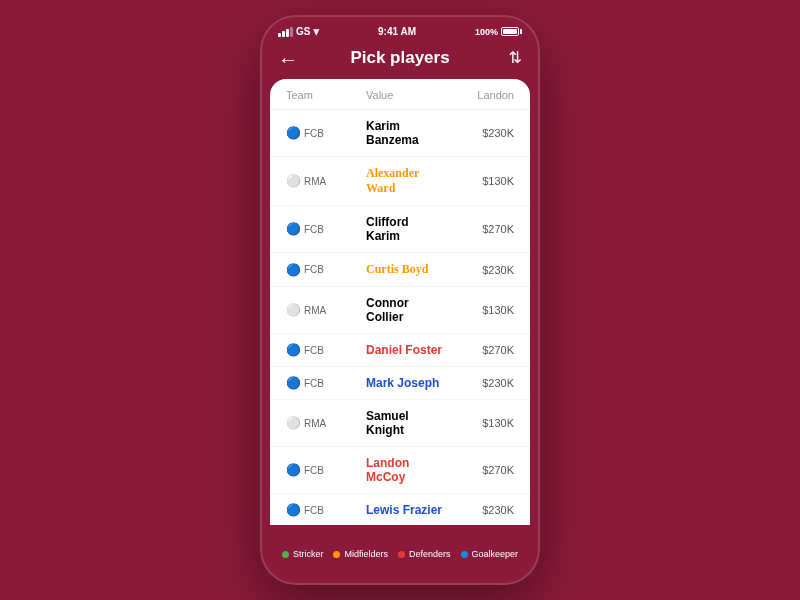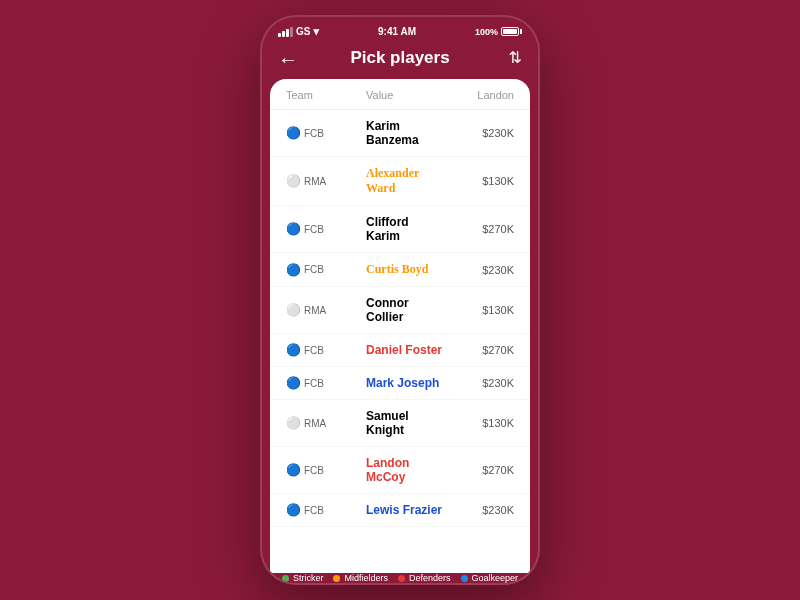--- a/index.html
+++ b/index.html
@@ -152,21 +152,21 @@
       color: #E91E63;
       font-size: 14px;
       font-weight: 500;
       cursor: pointer;
     }
 
     .legend {
       display: flex;
       justify-content: center;
       gap: 10px;
-      padding: 0 16px;
+      padding: 24px 16px;
     }
 
     .legend-item {
       display: flex;
       align-items: center;
       gap: 4px;
       font-size: 9px;
       color: white;
     }
 

